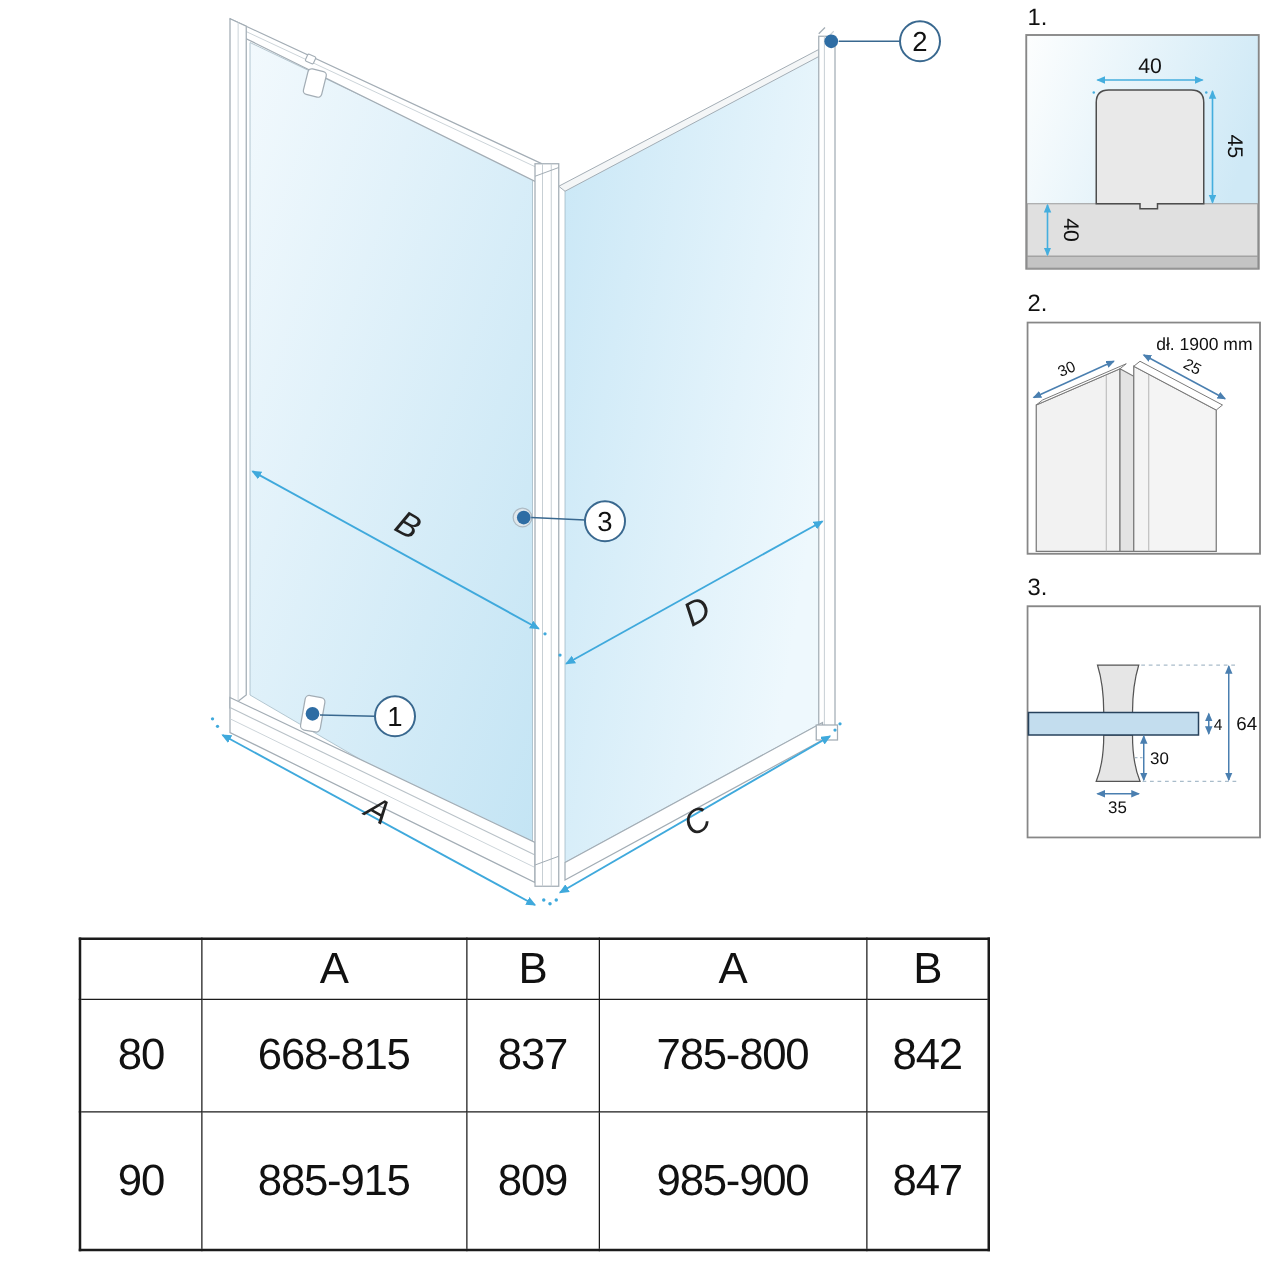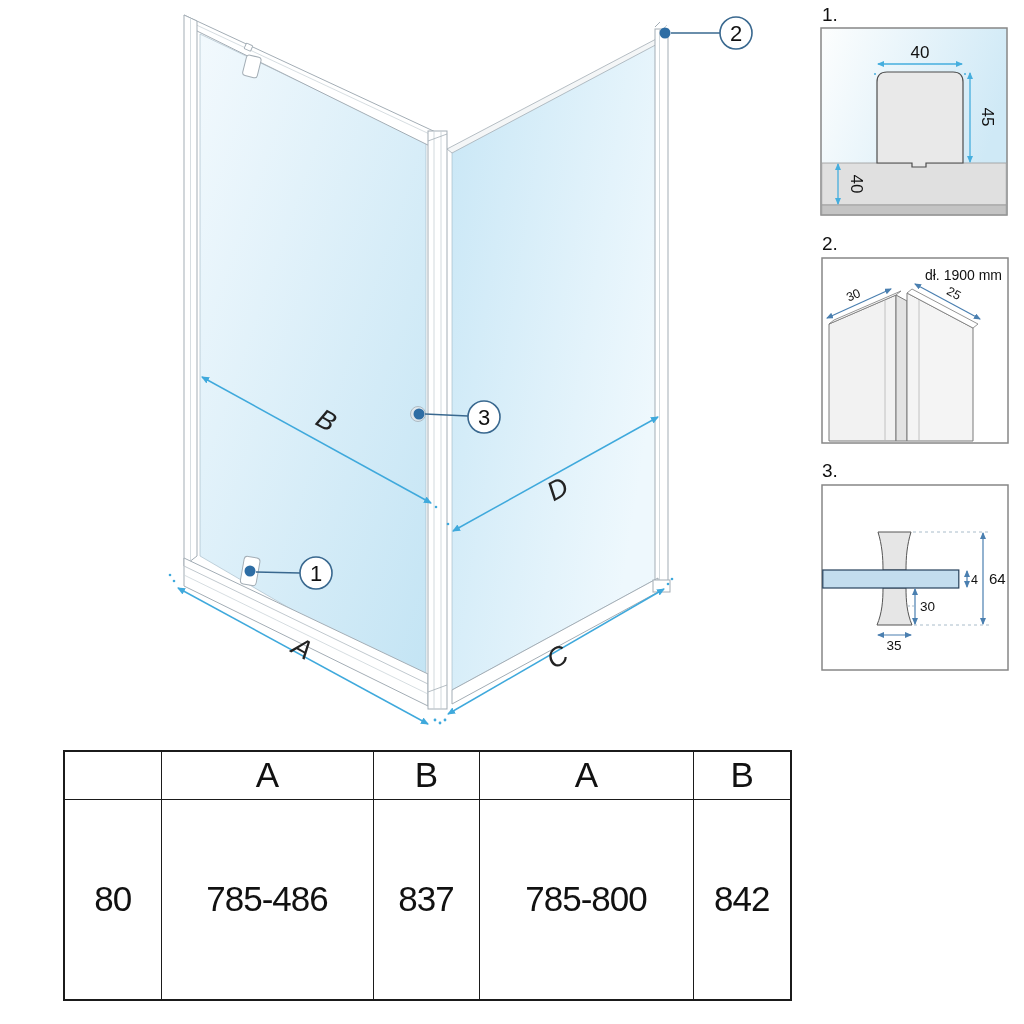--- a/index.html
+++ b/index.html
@@ -221,19 +221,26 @@
         <th></th>
         <th>A</th>
         <th>B</th>
         <th>A</th>
         <th>B</th>
       </tr>
   </thead>
   <tbody>
       <tr style="height: 32px; margin-left: 36px;">
         <td>80</td>
-        <td>785-486</td>
+        <td>668-815</td>
         <td>837</td>
         <td>785-800</td>
         <td>842</td>
       </tr>
+      <tr style="height: 50px;">
+        <td>90</td>
+        <td>885-915</td>
+        <td>809</td>
+        <td>985-900</td>
+        <td>847</td>
+      </tr>
     </tbody>
 </table>
 
 </body></html>

